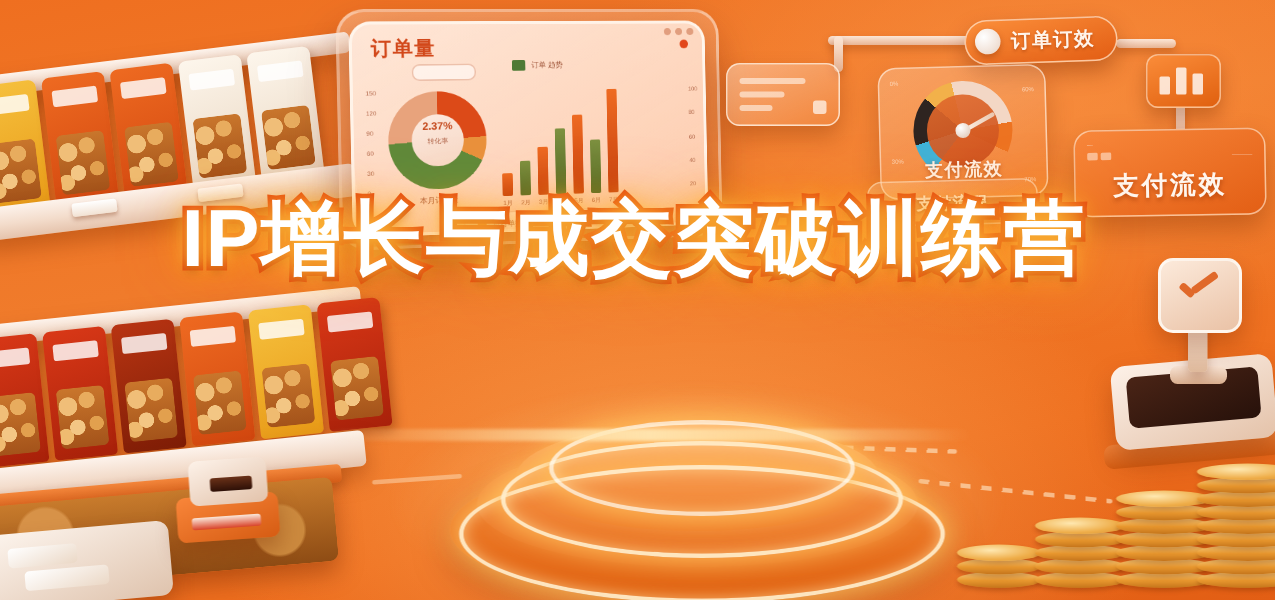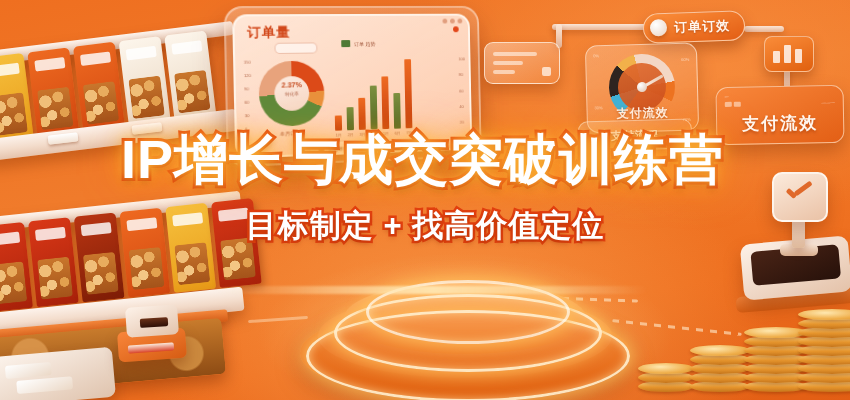--- a/index.html
+++ b/index.html
@@ -477,16 +477,15 @@
         <div class="coin coinTop" style="bottom: 80px; position: absolute;"></div>
       </div>
     </div>
 
   <div class="barGlow"></div>
 
   <div class="titleWrap">
     <div class="mainTitle">IP增长与成交突破训练营</div>
   </div>
   <div class="subWrap">
-    <div class="subLine">目标制定 + 找高价值定位</div>
   </div>
 
 </div>
 
 </body></html>

